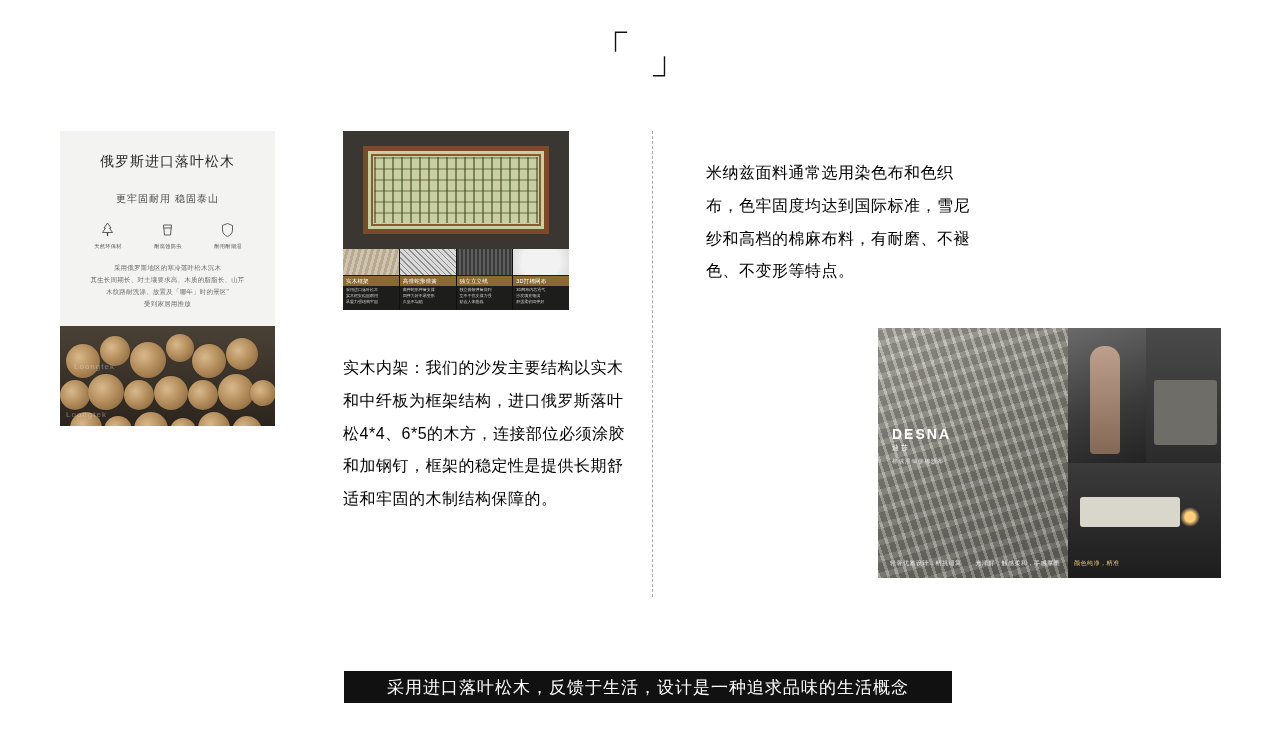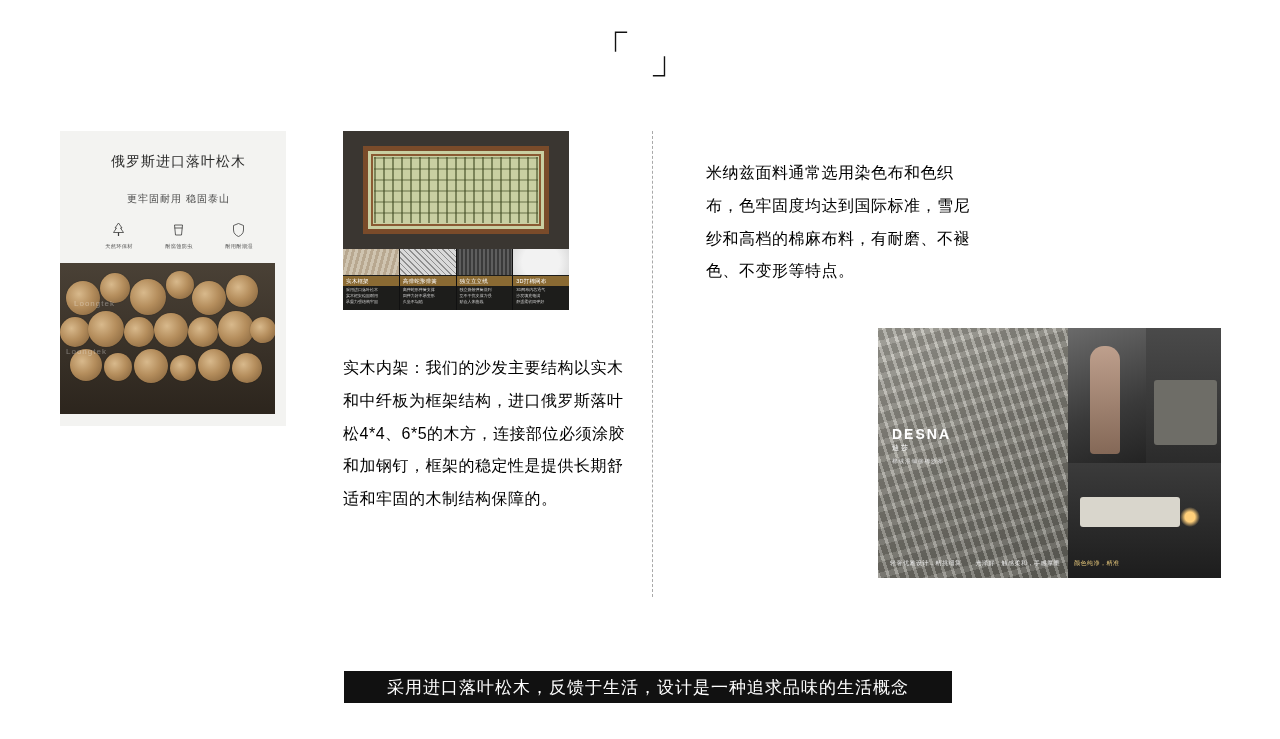--- a/index.html
+++ b/index.html
@@ -47,21 +47,20 @@
 
   
   .wood-card {
     position: absolute;
     left: 60px;
     top: 131px;
     width: 215px;
     height: 295px;
     background: #f3f3f1;
     overflow: hidden;
-    padding-left: 11px;
   }
   .wood-card-head {
     padding-top: 22px;
     text-align: center;
   }
   .wc-title {
     font-size: 14px;
     color: #2b2b2b;
     letter-spacing: 1px;
   }
@@ -97,23 +96,23 @@
     font-size: 6.5px;
     line-height: 1.85;
     color: #6b6b6b;
     text-align: center;
     letter-spacing: .2px;
   }
   
   .logs {
     position: absolute;
     left: 0;
-    bottom: 12px;
+    bottom: 0;
     width: 215px;
-    height: 151px;
+    height: 100px;
     background: linear-gradient(#4a4136, #2c251d);
     overflow: hidden;
   }
   .log {
     position: absolute;
     border-radius: 50%;
     background: radial-gradient(circle at 38% 38%, #d8b98c 0%, #b58e5d 45%, #7d5c36 100%);
     box-shadow: 0 0 1px rgba(0,0,0,.5);
   }
   .wm {

